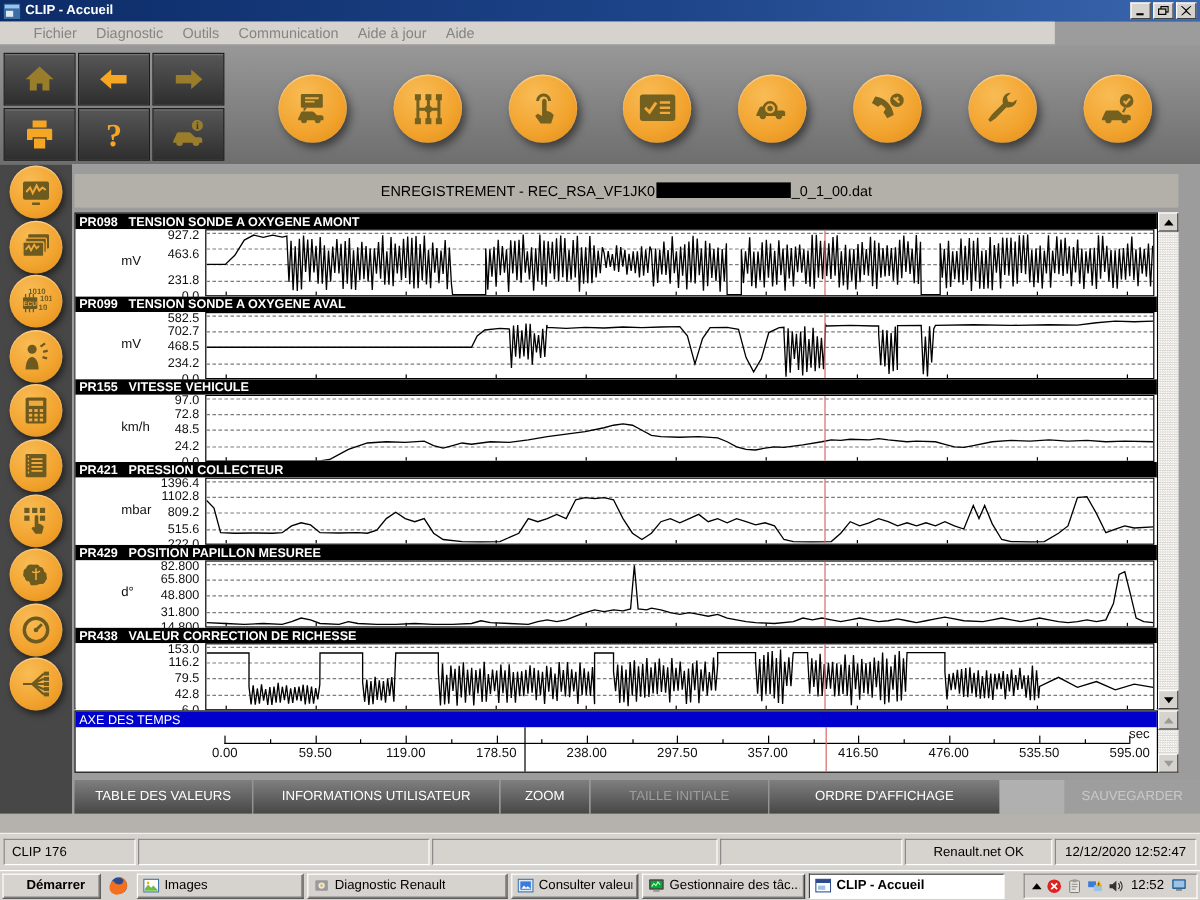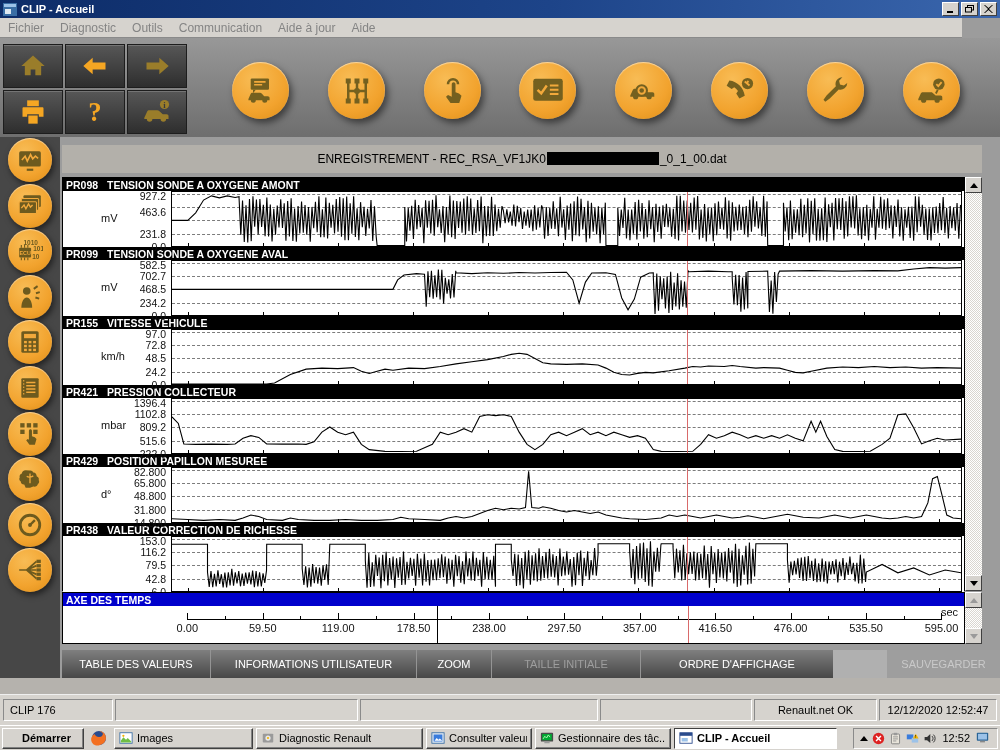--- a/index.html
+++ b/index.html
@@ -11,22 +11,22 @@
   
   .titlebar{position:absolute;left:0;top:0;width:1000px;height:18px;
     background:linear-gradient(90deg,#0d2c68,#1d4489 55%,#3a66ad);display:flex;align-items:center;padding:0 3px;}
   .app-icon{width:14px;height:13px;margin-right:4px;}
   .titlebar .title{color:#fff;font-weight:bold;font-size:11px;flex:1;}
   .winbtn{width:17px;height:14px;background:#d6d3ce;border:1px solid;border-color:#fff #404040 #404040 #fff;
     display:flex;align-items:center;justify-content:center;margin-left:2px;}
   .winbtn svg{width:9px;height:8px;}
 
   
-  .menubar{position:absolute;left:0;top:18px;width:962px;height:20px;background:#d6d3ce;
-    border-bottom:1px solid #8a8a8a;display:flex;align-items:center;padding-left:0;}
+  .menubar{position:absolute;left:0;top:18px;width:879px;height:20px;background:#d6d3ce;
+    border-bottom:1px solid #8a8a8a;display:flex;align-items:center;padding-left:20px;}
   .menu-item{color:#848484;font-size:12px;padding:0 8px;}
 
   
   .toolbar{position:absolute;left:0;top:38px;width:1000px;height:99px;
     background:linear-gradient(#989898,#6e6e6e);}
   .tb-btn{position:absolute;width:60px;height:44px;background:linear-gradient(#575757,#2e2e2e);
     border:1px solid #1d1d1d;box-shadow:inset 0 1px rgba(255,255,255,.18);
     display:flex;align-items:center;justify-content:center;}
   .tb-btn svg{width:30px;height:28px;}
   .round-btn{position:absolute;width:57px;height:57px;border-radius:50%;
@@ -71,21 +71,21 @@
   .sbtn{position:absolute;left:0;width:17px;height:16px;background:#d6d3ce;border:1px solid;
     border-color:#fff #404040 #404040 #fff;display:flex;align-items:center;justify-content:center;}
   .arr{width:0;height:0;border-left:4px solid transparent;border-right:4px solid transparent;}
   .arr.up{border-bottom:5px solid #000;}
   .arr.dn{border-top:5px solid #000;}
   .arr.dis.up{border-bottom-color:#9a9a9a;}
   .arr.dis.dn{border-top-color:#9a9a9a;}
 
   
   .timeaxis{position:absolute;left:2px;top:455px;width:903px;height:52px;background:#fff;border:1px solid #000;}
-  .ta-header{height:13px;background:#0000cc;color:#fff;font-weight:bold;font-size:10.5px;
+  .ta-header{height:13px;background:#0000cc;color:#fff;font-weight:normal;font-size:10.5px;
     display:flex;align-items:center;padding-left:3px;}
   .ta-area{position:relative;height:37px;}
   .ruler{position:absolute;top:13px;height:0;border-top:1px solid #000;}
   .mtick{position:absolute;top:7px;width:1px;height:7px;background:#000;}
   .ntick{position:absolute;top:10px;width:1px;height:4px;background:#000;}
   .tlabel{position:absolute;top:16px;width:56px;margin-left:-28px;text-align:center;font-size:11px;color:#111;}
   .sec-label{position:absolute;top:0;right:6px;font-size:11px;color:#111;}
   .ta-div{position:absolute;top:0;bottom:0;width:1px;background:#000;}
 
   

